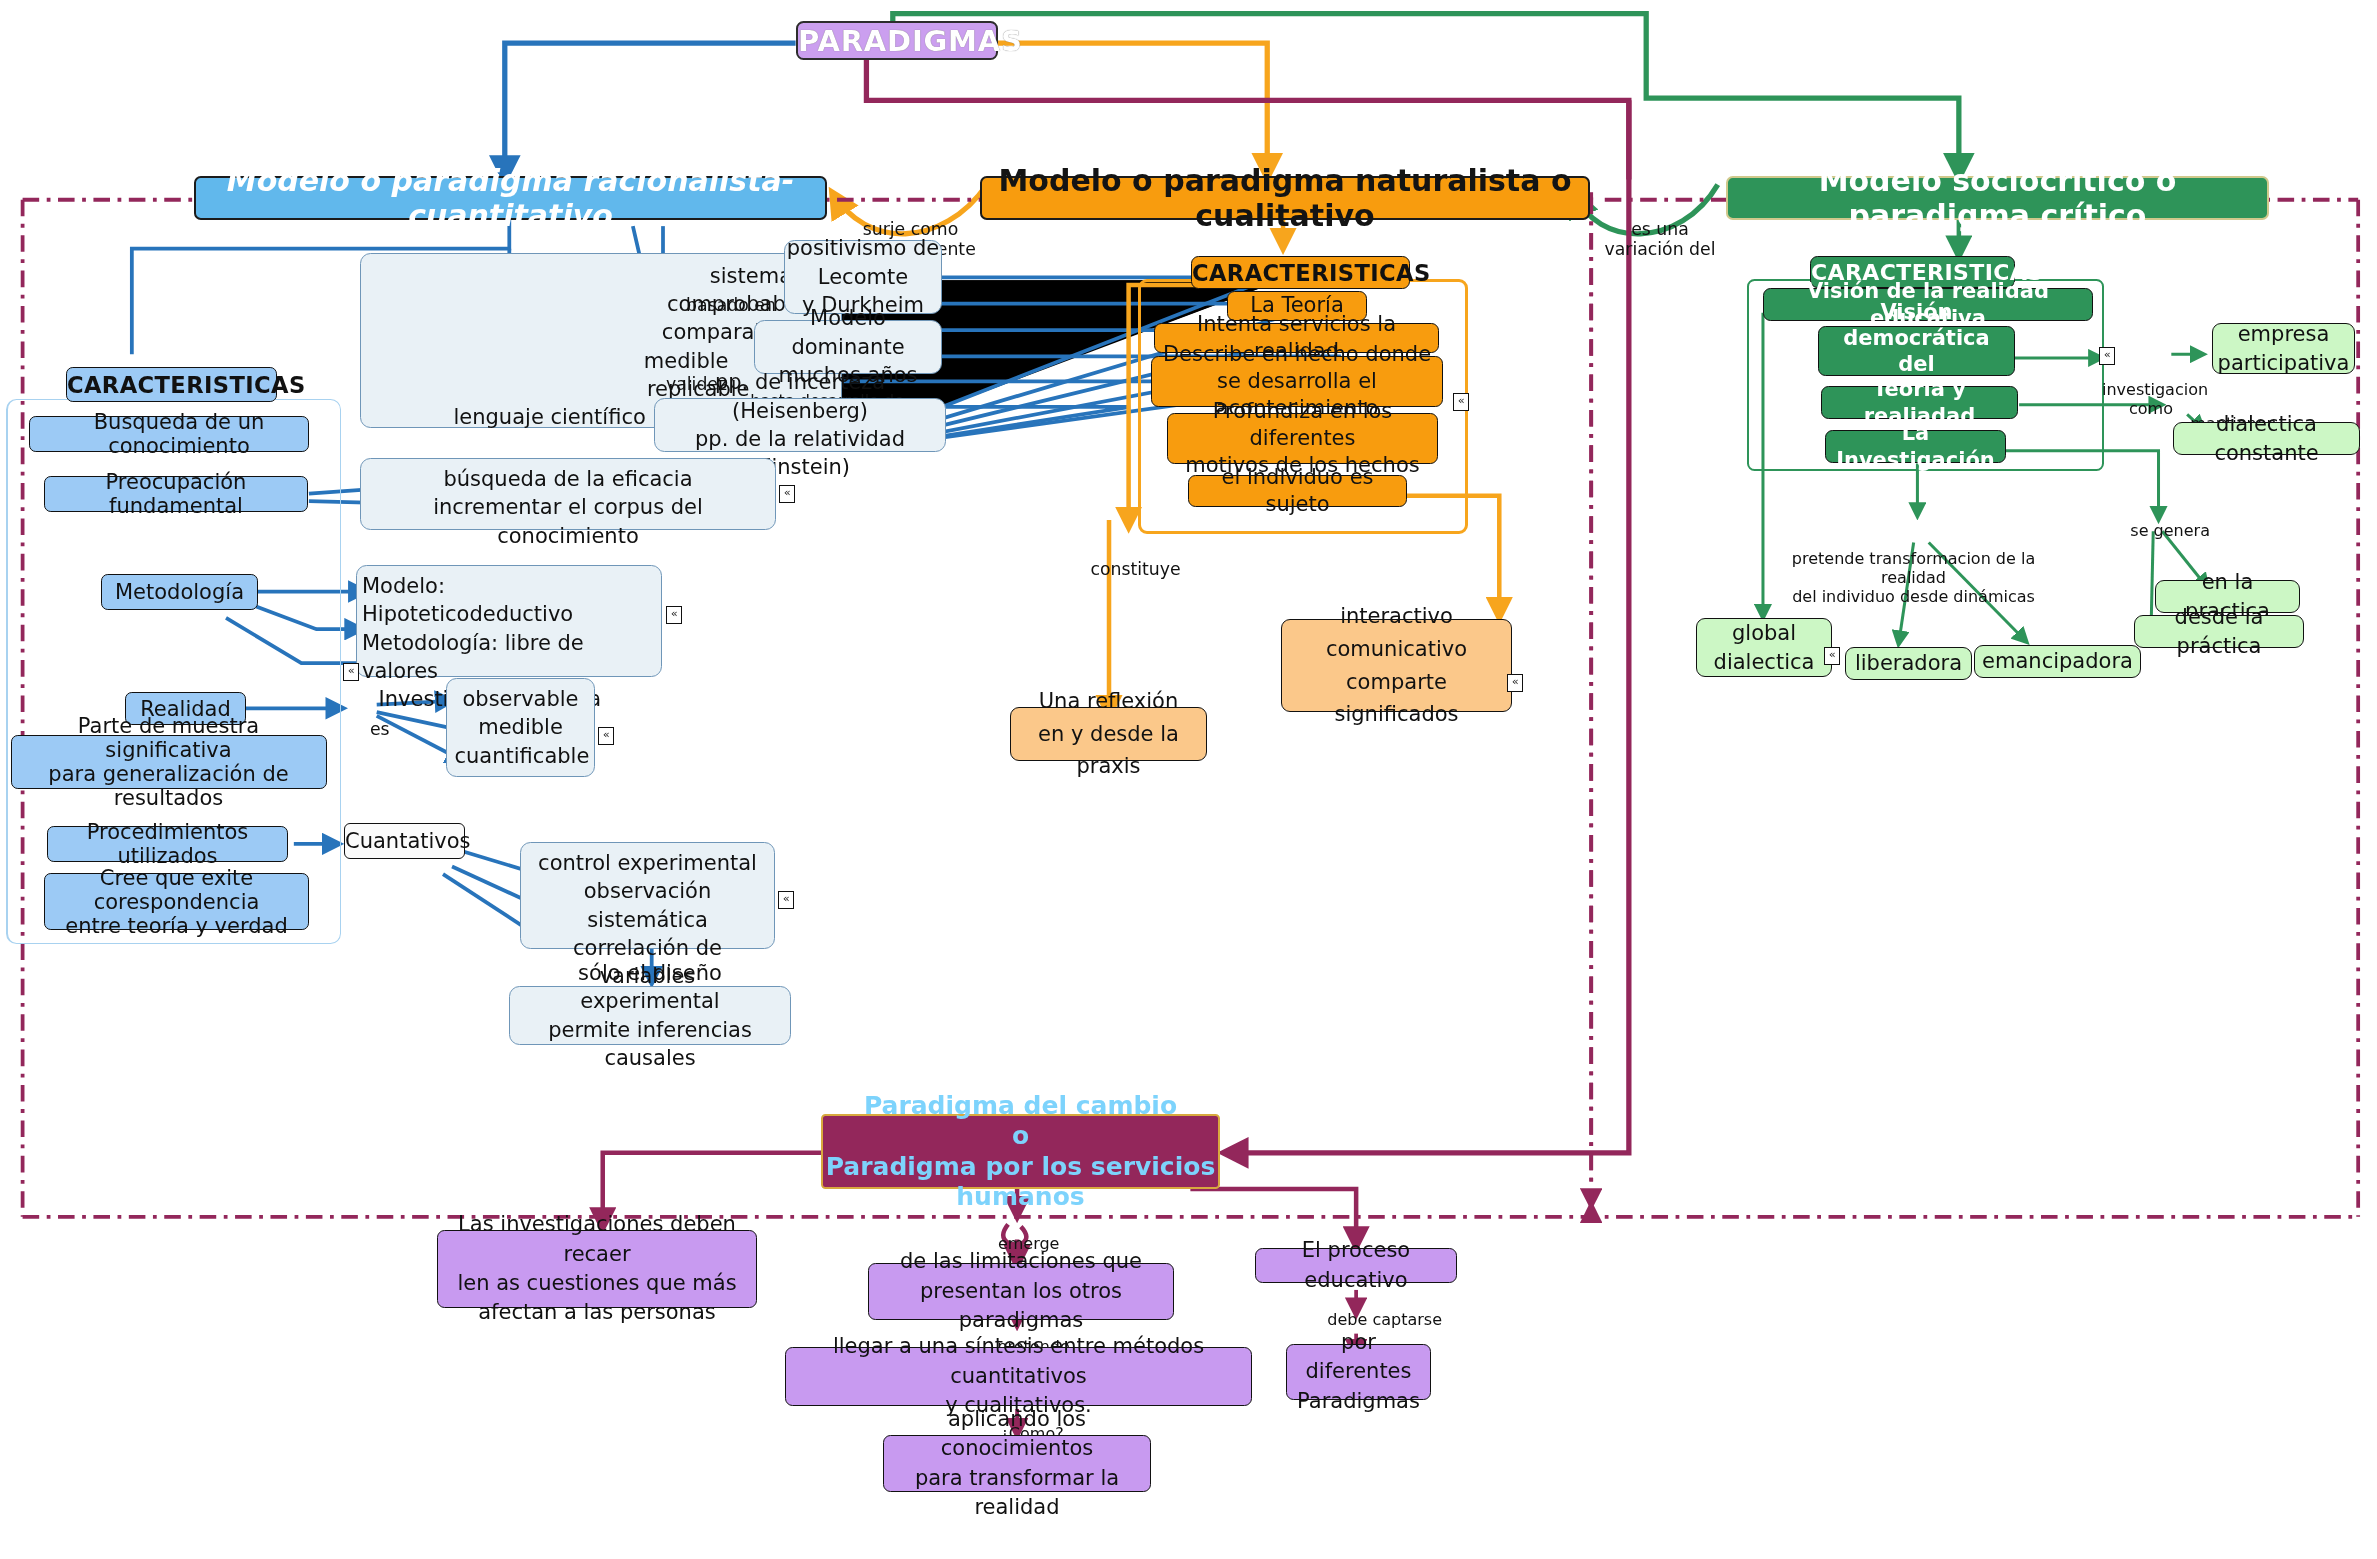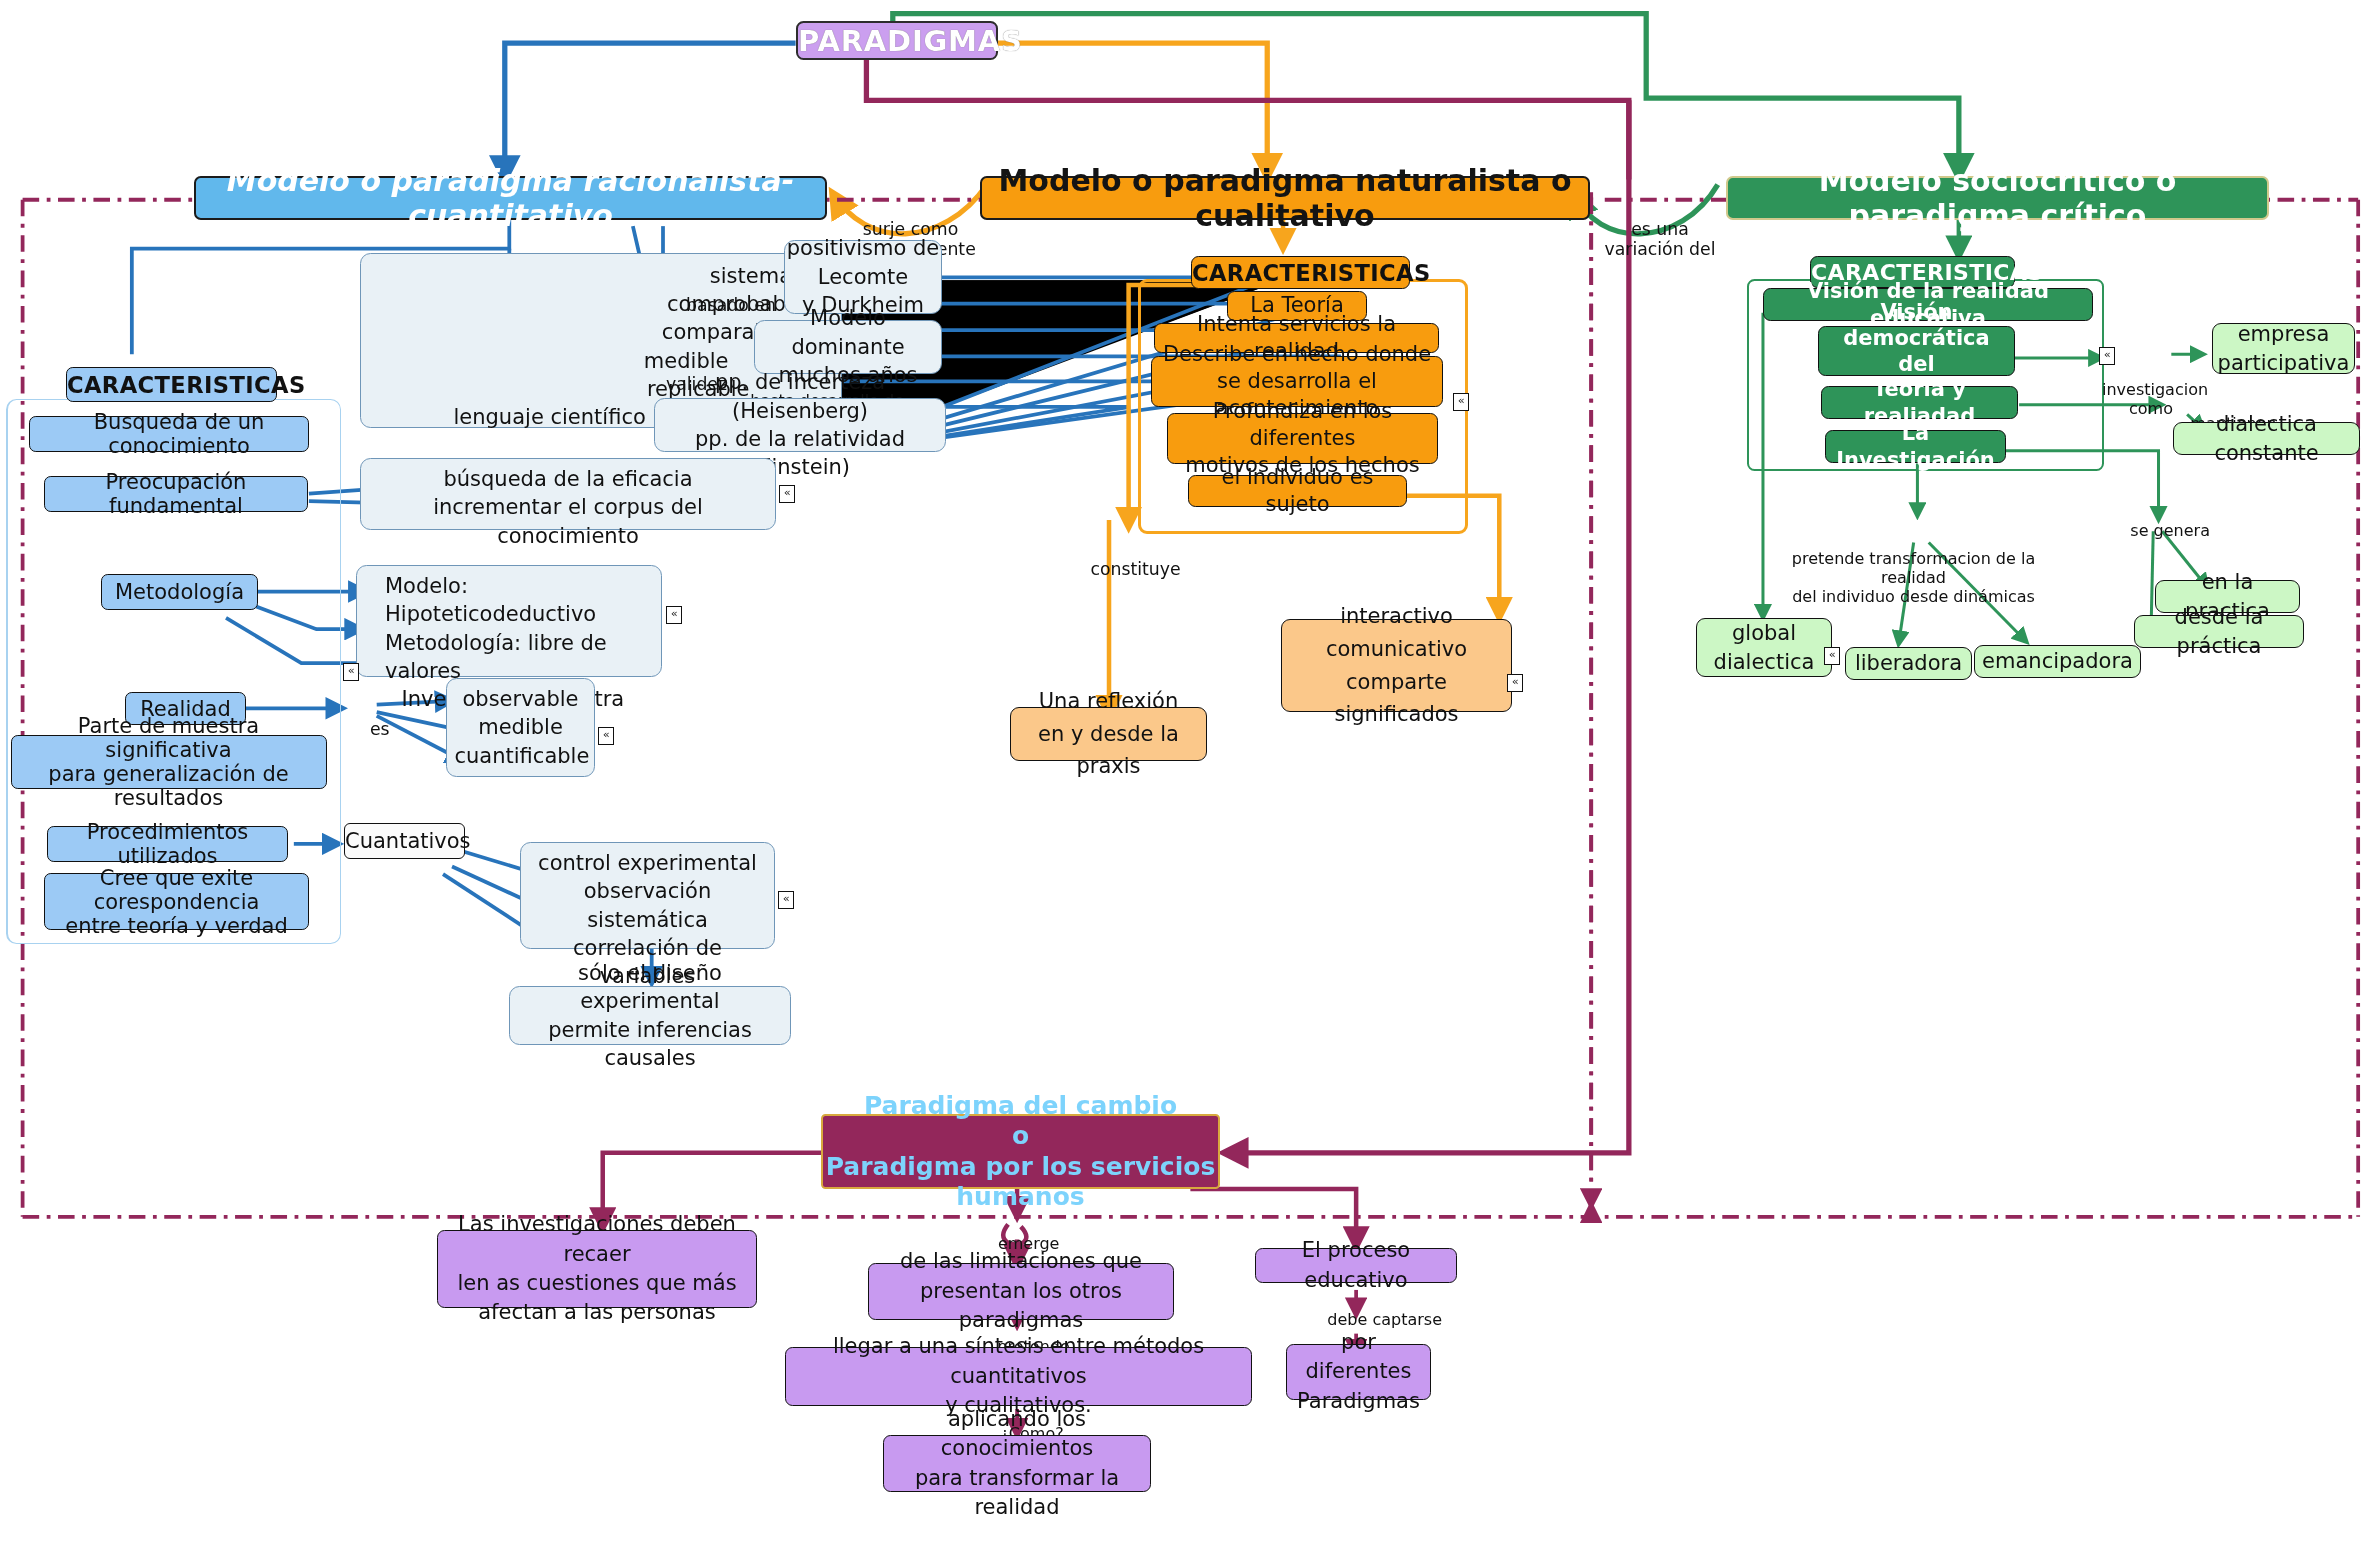--- a/index.html
+++ b/index.html
@@ -259,21 +259,21 @@
   </div>
   <div class="plain-panel" style="position:absolute;left:360px;top:458px;width:416px;height:72px;padding:6px 10.5px;box-sizing:border-box;">
     <div style="text-align:center;">búsqueda de la eficacia</div>
     <div style="text-align:center;">incrementar el corpus del conocimiento</div>
   </div>
   <div class="handle" style="left:779px;top:485px;"><span>«</span></div>
 
   <div class="node blue-chip" style="left:101px;top:574px;width:157px;height:36px;">
     <span>Metodología</span>
   </div>
-  <div class="plain-panel" style="position:absolute;left:356px;top:565px;width:306px;height:112px;padding:6px 28px;box-sizing:border-box;">
+  <div class="plain-panel" style="position:absolute;left:356px;top:565px;width:306px;height:112px;padding:6px 5px;box-sizing:border-box;">
     <div>Modelo: Hipoteticodeductivo</div>
     <div>Metodología: libre de valores</div>
     <div style="padding-left:16.6px;">Investigación: neutra</div>
   </div>
   <div class="handle" style="left:666px;top:606px;"><span>«</span></div>
   <div class="handle" style="left:343px;top:663px;"><span>«</span></div>
 
   <div class="node blue-chip" style="left:125px;top:692px;width:121px;height:33px;">
     <span>Realidad</span>
   </div>

